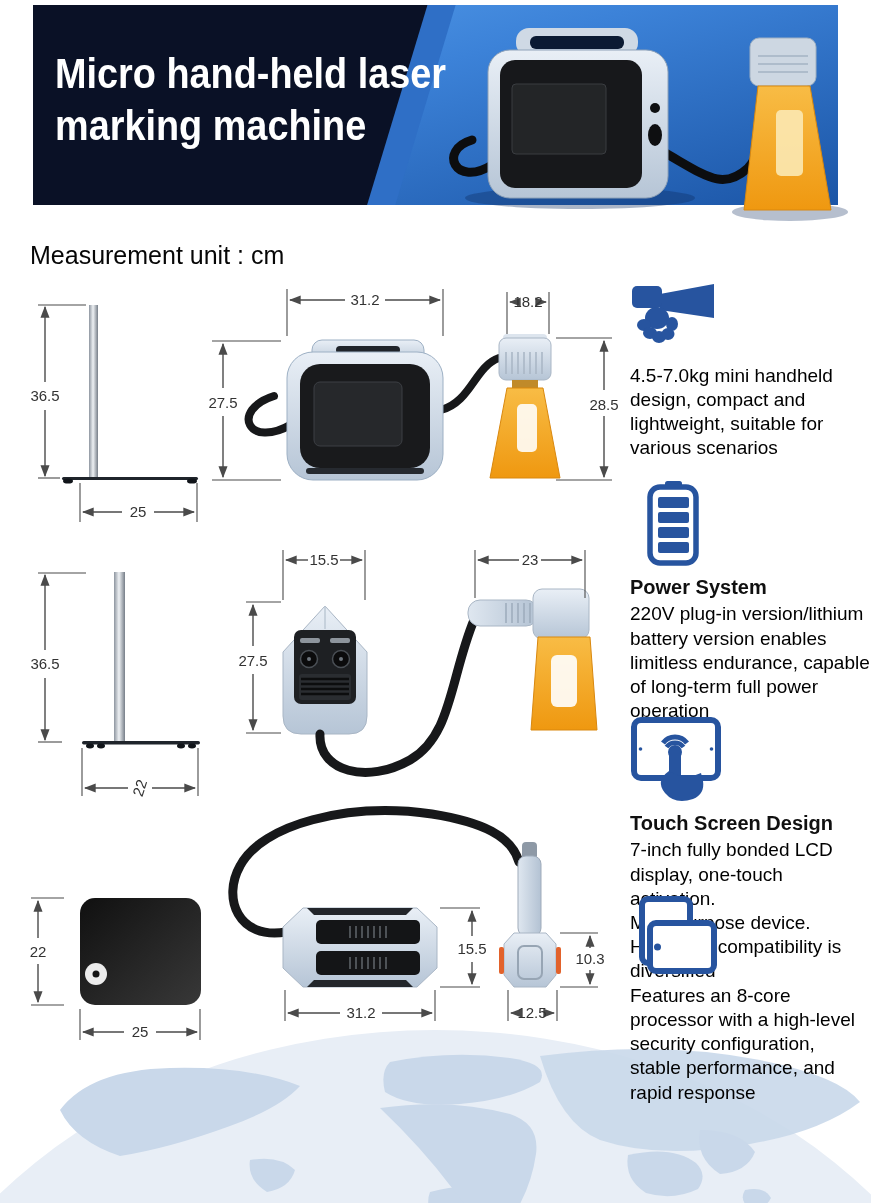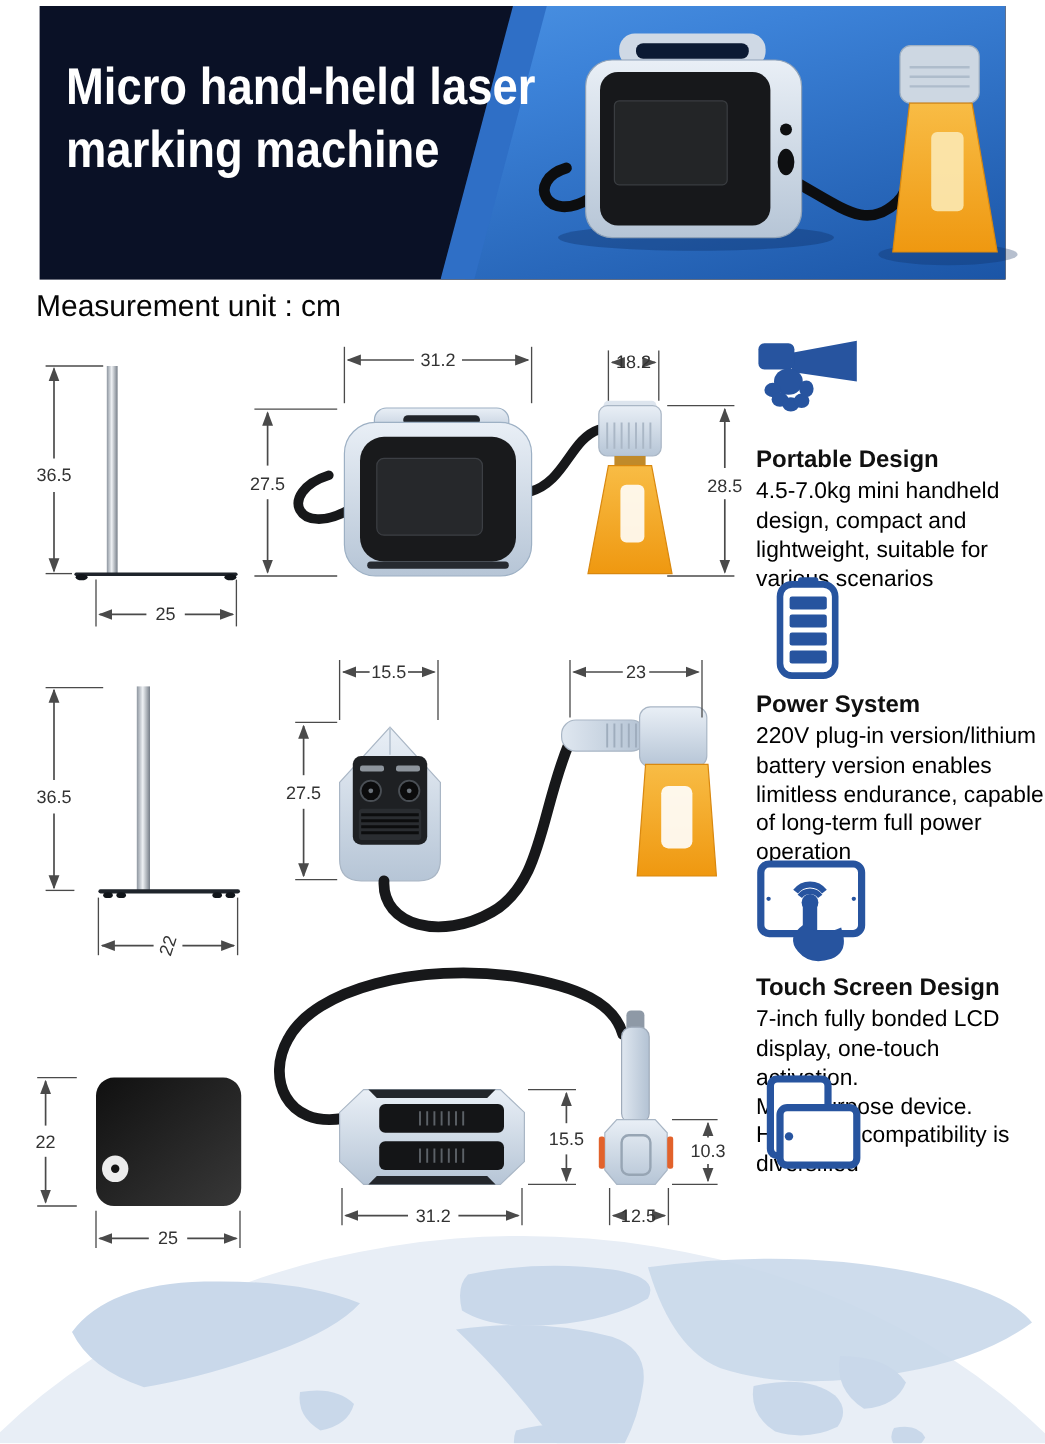--- a/index.html
+++ b/index.html
@@ -1,19 +1,19 @@
 <!DOCTYPE html>
 <html><head>
 <meta charset="utf-8">
 <style>
   html,body{margin:0;padding:0;background:#fff;}
   .page{position:relative;width:871px;height:1203px;background:#ffffff;overflow:hidden;
         font-family:"Liberation Sans",sans-serif;}
   
-  .banner{position:absolute;left:33px;top:5px;width:805px;height:228px;background:#0a1126;overflow:hidden;z-index:1;}
+  .banner{position:absolute;left:33px;top:5px;width:805px;height:200px;background:#0a1126;overflow:hidden;z-index:1;}
   .banner .blue-wedge{position:absolute;inset:0;background:linear-gradient(165deg,#58a0ec 0%,#3c82d8 40%,#1b55a6 100%);
         clip-path:polygon(51.5% 0,100% 0,100% 100%,44% 100%);}
   .banner .blue-stripe{position:absolute;inset:0;background:#2f6fc6;
         clip-path:polygon(49% 0,52.5% 0,45% 100%,41.5% 100%);}
   .banner-title{position:absolute;left:22px;top:42px;color:#ffffff;font-weight:bold;
         font-size:43px;line-height:1.22;letter-spacing:0px;white-space:pre-line;
         transform:scaleX(0.88);transform-origin:left top;z-index:3;}
   
   .measure-note{position:absolute;left:30px;top:241px;font-size:25px;color:#060606;z-index:3;}
   
@@ -319,21 +319,20 @@
           <rect x="2" y="10" width="30" height="22" rx="5"></rect>
           <ellipse cx="27" cy="42" rx="12" ry="11"></ellipse>
           <ellipse cx="14" cy="49" rx="7" ry="6"></ellipse>
           <ellipse cx="20" cy="57" rx="7" ry="6"></ellipse>
           <ellipse cx="29" cy="61" rx="7" ry="6"></ellipse>
           <ellipse cx="38" cy="58" rx="6.5" ry="6"></ellipse>
           <ellipse cx="42" cy="48" rx="6" ry="7"></ellipse>
         </g>
       </svg>
     </div>
-    <h3>Portable Design</h3>
     <p>4.5-7.0kg mini handheld design, compact and lightweight, suitable for various scenarios</p>
   </div>
 
   <div class="feature f2">
     <div class="icon">
       <svg width="92" height="86" viewBox="0 0 92 86">
         <rect x="35" y="1" width="17" height="7" rx="2.5" fill="#27549f"></rect>
         <rect x="20" y="7" width="46" height="76" rx="10" fill="none" stroke="#27549f" stroke-width="5.5"></rect>
         <rect x="28" y="17" width="31" height="11" rx="2" fill="#27549f"></rect>
         <rect x="28" y="32" width="31" height="11" rx="2" fill="#27549f"></rect>
@@ -364,15 +363,16 @@
   </div>
 
   <div class="feature f4">
     <div class="icon">
       <svg width="96" height="92" viewBox="0 0 96 92">
         <rect x="12" y="3" width="48" height="64" rx="6" fill="#ffffff" stroke="#27549f" stroke-width="6"></rect>
         <rect x="20" y="27" width="64" height="48" rx="6" fill="#ffffff" stroke="#27549f" stroke-width="6"></rect>
         <circle cx="27.5" cy="51" r="3.5" fill="#27549f"></circle>
       </svg>
     </div>
+    <p>Features an 8-core processor with a high-level security configuration, stable performance, and rapid response</p>
   </div>
 
 </div>
 
 </body></html>

